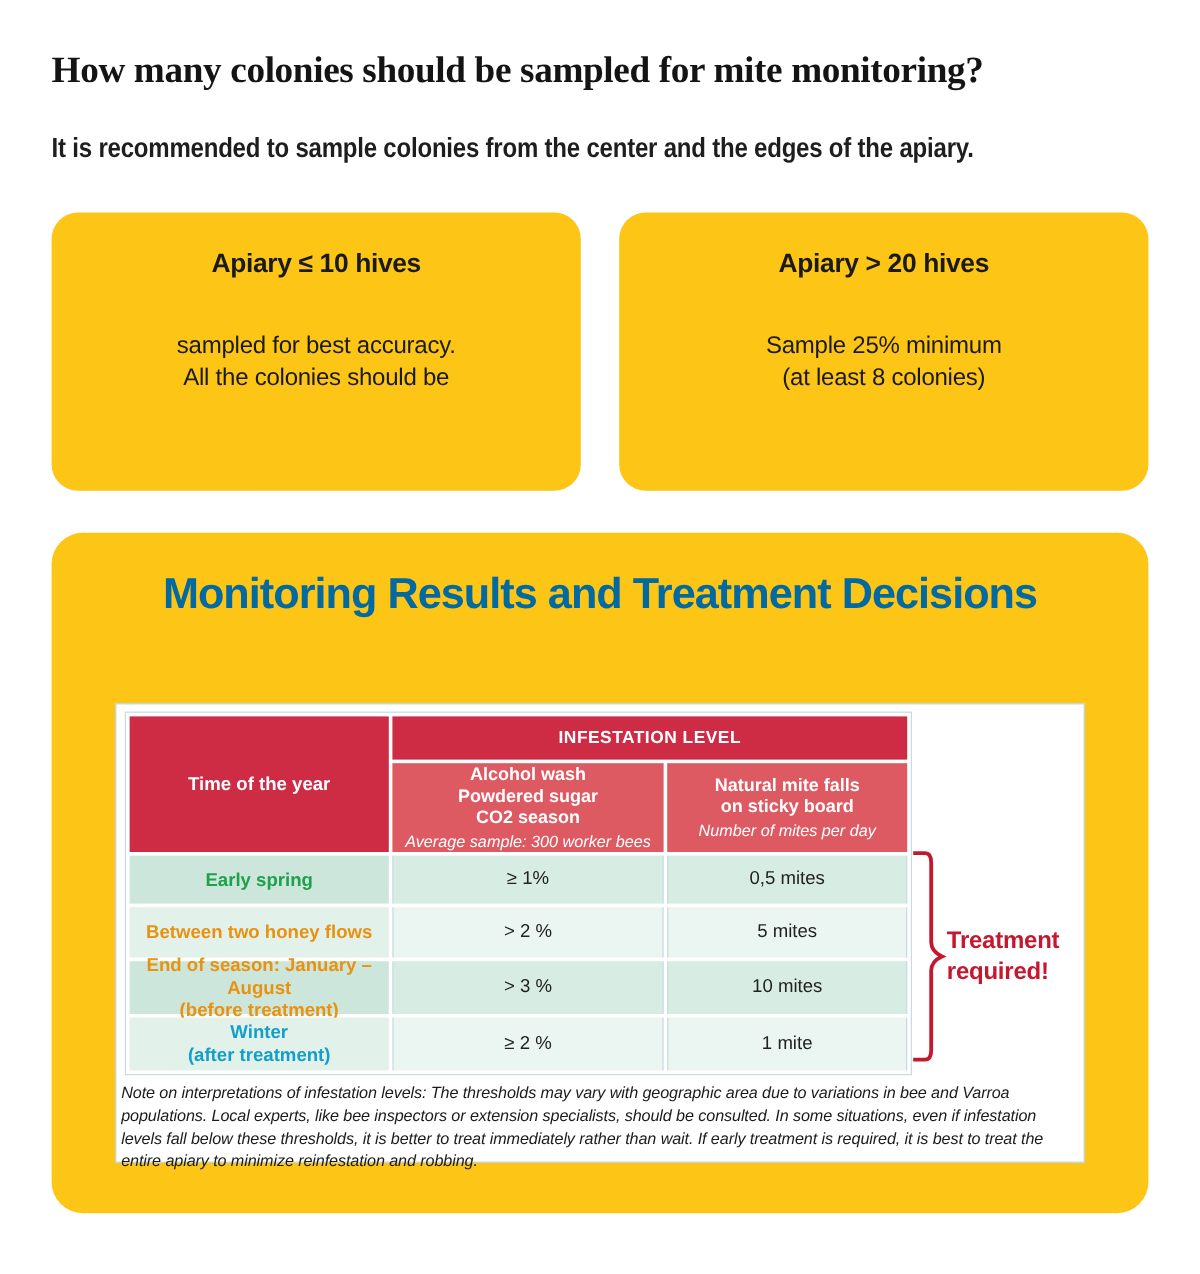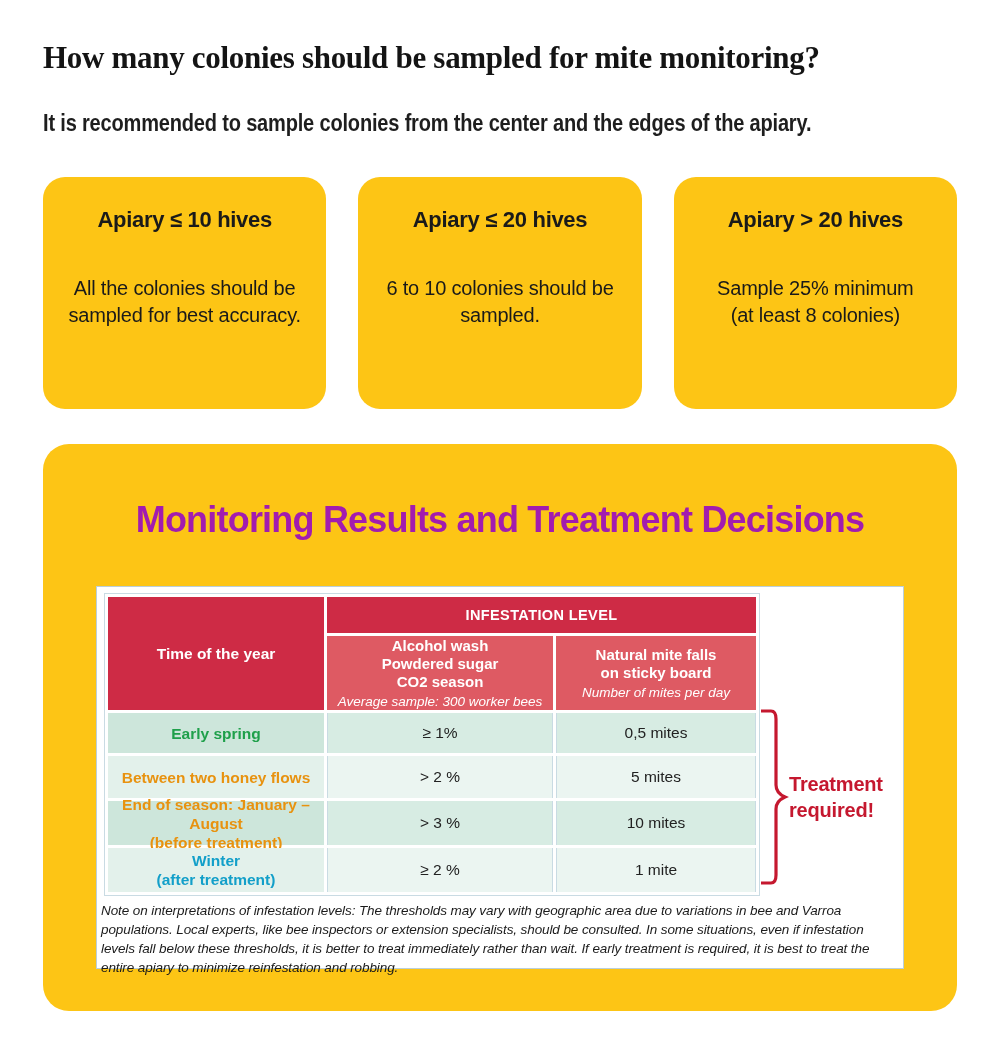--- a/index.html
+++ b/index.html
@@ -20,22 +20,22 @@
 
   .cards-row{display:flex; gap:32px; margin:40px 43px 0 43px;}
   .card{flex:1; height:232px; background:var(--accent-yellow); border-radius:22px;
     padding-top:30px; text-align:center;}
   .card-title{font-size:22px; font-weight:700; letter-spacing:-0.3px; color:#1a1a1a;}
   .card-body{margin-top:42px; font-size:20px; line-height:27px; font-weight:400; color:#1a1a1a;
     letter-spacing:-0.2px;}
 
   .panel{position:relative; margin:35px 43px 0 43px; height:567px;
     background:var(--accent-yellow); border-radius:26px;}
-  .panel-title{padding-top:55px; text-align:center; font-size:36px; font-weight:700;
-    letter-spacing:-0.8px; color:#a21caf;}
+  .panel-title{padding-top:30px; text-align:center; font-size:36px; font-weight:700;
+    letter-spacing:-0.8px; color:#0369a1;}
 
   .white-box{position:absolute; left:53px; top:142px; width:808px; height:383px;
     background:#ffffff; border:1px solid var(--box-border);}
 
   .table-frame{position:absolute; left:7px; top:6px; background:#ffffff;
     border:1px solid var(--table-border); padding:3px;}
   .tgrid{display:grid; grid-template-columns:216px 226px 200px;
     grid-template-rows:36px 74px 40px 42px 44px 44px; gap:3px;}
   .cell{display:flex; flex-direction:column; align-items:center; justify-content:center;
     text-align:center;}
@@ -66,29 +66,22 @@
 
 <div class="page">
 
   <h1 class="main-title">How many colonies should be sampled for mite monitoring?</h1>
   <div class="subtitle">It is recommended to sample colonies from the center and the edges of the apiary.</div>
 
   <div class="cards-row">
     <div class="card">
       <div class="card-title">Apiary ≤ 10 hives</div>
       <div class="card-body">
+        <div>sampled for best accuracy.</div>
         <div>All the colonies should be</div>
-        <div>sampled for best accuracy.</div>
-      </div>
-    </div>
-    <div class="card">
-      <div class="card-title">Apiary ≤ 20 hives</div>
-      <div class="card-body">
-        <div>6 to 10 colonies should be</div>
-        <div>sampled.</div>
       </div>
     </div>
     <div class="card">
       <div class="card-title">Apiary &gt; 20 hives</div>
       <div class="card-body">
         <div>Sample 25% minimum</div>
         <div>(at least 8 colonies)</div>
       </div>
     </div>
   </div>

